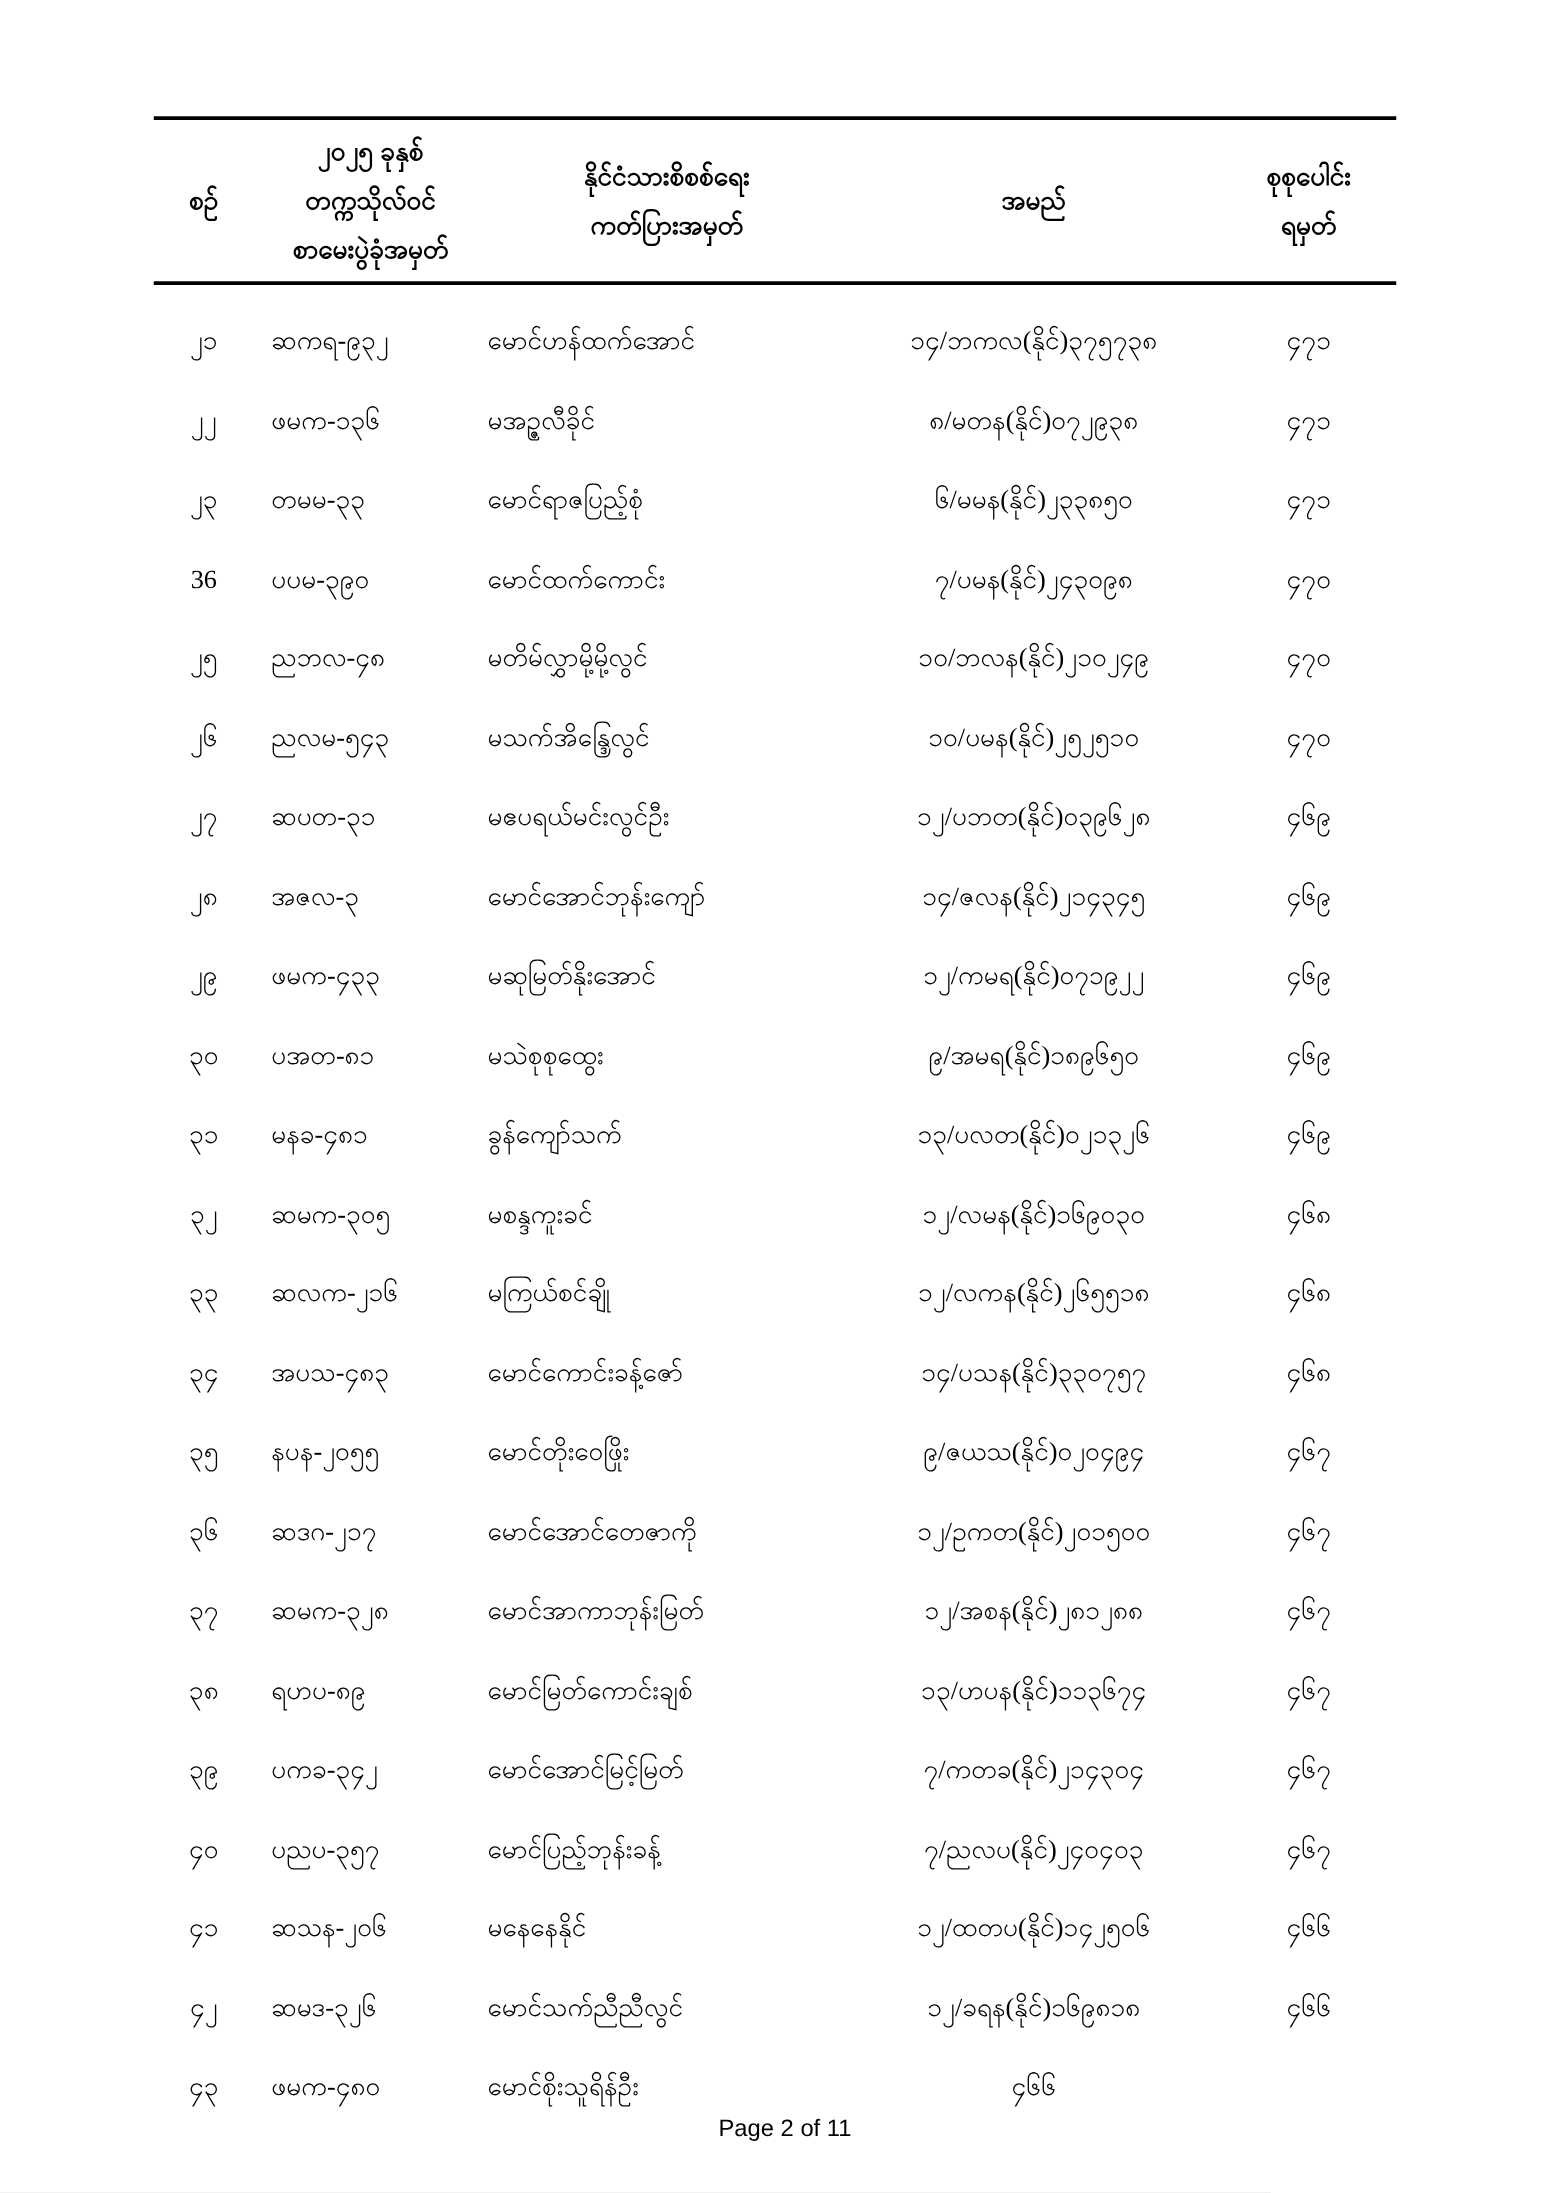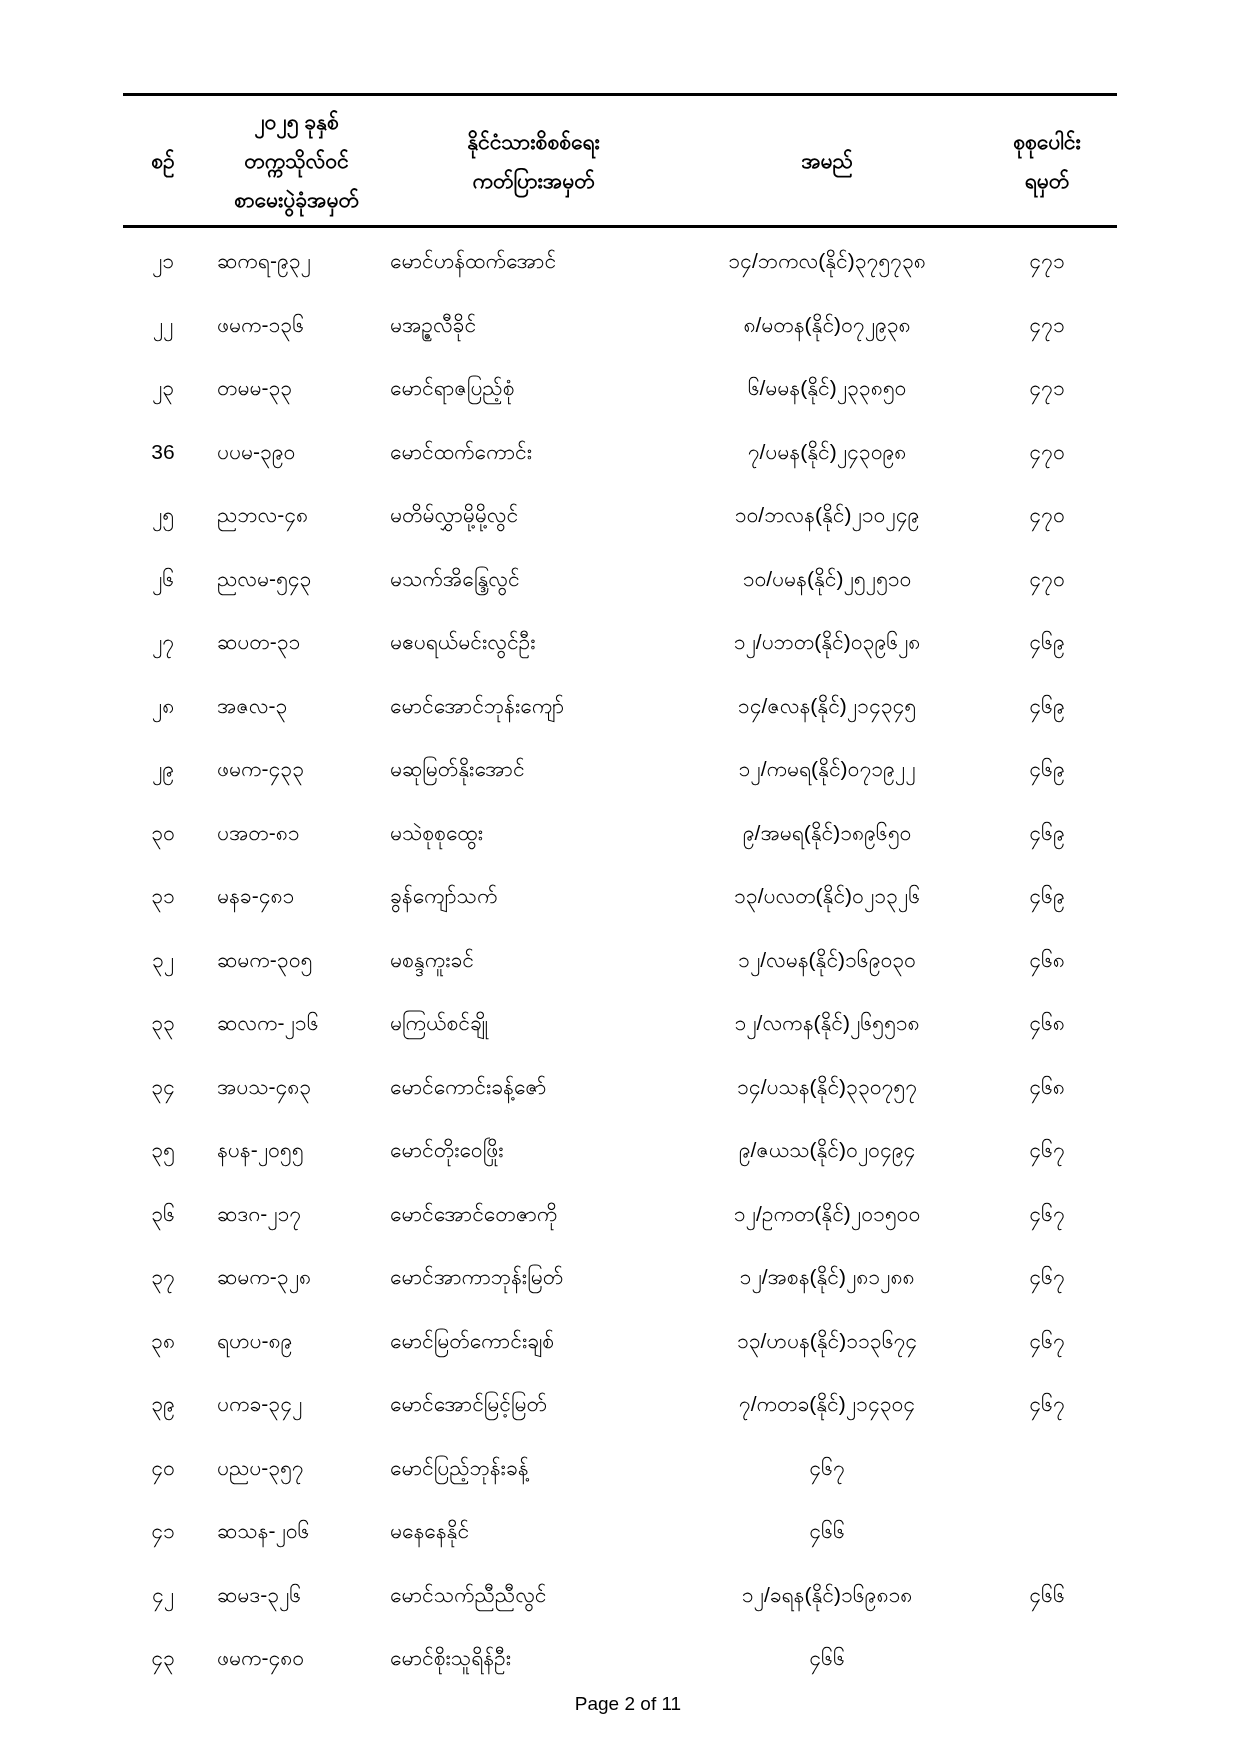--- a/index.html
+++ b/index.html
@@ -27,21 +27,21 @@
   }
   .thead {
     border-top: 3px solid #000000;
     border-bottom: 3px solid #000000;
     min-height: 129px;
     align-items: center;
     padding: 6px 0;
   }
   .th { font-size: 21px; line-height: 39px; text-align: center; font-weight: 700; }
   .th .hline { display: block; }
-  .tbody { padding-top: 1px; }
+  .tbody { padding-top: 13px; font-family: Liberation Serif, serif; }
   .trow {
     height: 63.5px;
     align-items: center;
     font-size: 21px;
   }
   .cell { line-height: 1.5; white-space: nowrap; }
   .col-serial { text-align: center; }
   .col-roll  { text-align: left; padding-left: 14px; }
   .col-name  { text-align: left; }
   .col-nrc   { text-align: center; }
@@ -217,26 +217,28 @@
           <div class="cell col-serial">၃၉</div>
           <div class="cell col-roll">ပကခ-၃၄၂</div>
           <div class="cell col-name">မောင်အောင်မြင့်မြတ်</div>
           <div class="cell col-nrc">၇/ကတခ(နိုင်)၂၁၄၃၀၄</div>
           <div class="cell col-score">၄၆၇</div>
         </div>
         <div class="grid-row trow">
           <div class="cell col-serial">၄၀</div>
           <div class="cell col-roll">ပညပ-၃၅၇</div>
           <div class="cell col-name">မောင်ပြည့်ဘုန်းခန့်</div>
+          <div class="cell col-nrc">၇/ညလပ(နိုင်)၂၄၀၄၀၃</div>
           <div class="cell col-score">၄၆၇</div>
         </div>
         <div class="grid-row trow">
           <div class="cell col-serial">၄၁</div>
           <div class="cell col-roll">ဆသန-၂၀၆</div>
           <div class="cell col-name">မနေနေနိုင်</div>
+          <div class="cell col-nrc">၁၂/ထတပ(နိုင်)၁၄၂၅၀၆</div>
           <div class="cell col-score">၄၆၆</div>
         </div>
         <div class="grid-row trow">
           <div class="cell col-serial">၄၂</div>
           <div class="cell col-roll">ဆမဒ-၃၂၆</div>
           <div class="cell col-name">မောင်သက်ညီညီလွင်</div>
           <div class="cell col-nrc">၁၂/ခရန(နိုင်)၁၆၉၈၁၈</div>
           <div class="cell col-score">၄၆၆</div>
         </div>
         <div class="grid-row trow">

